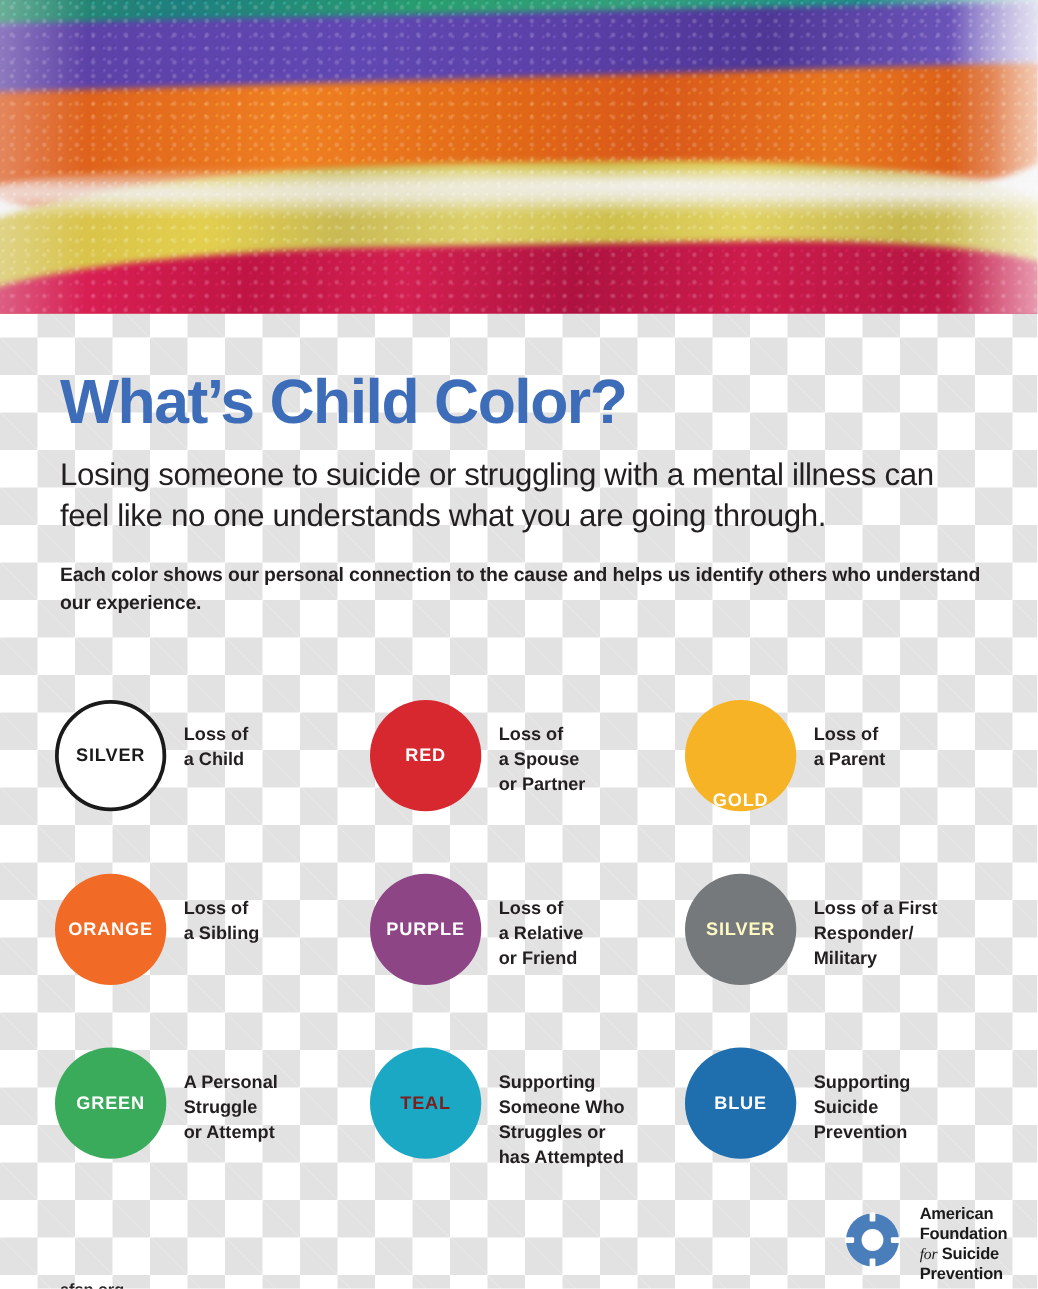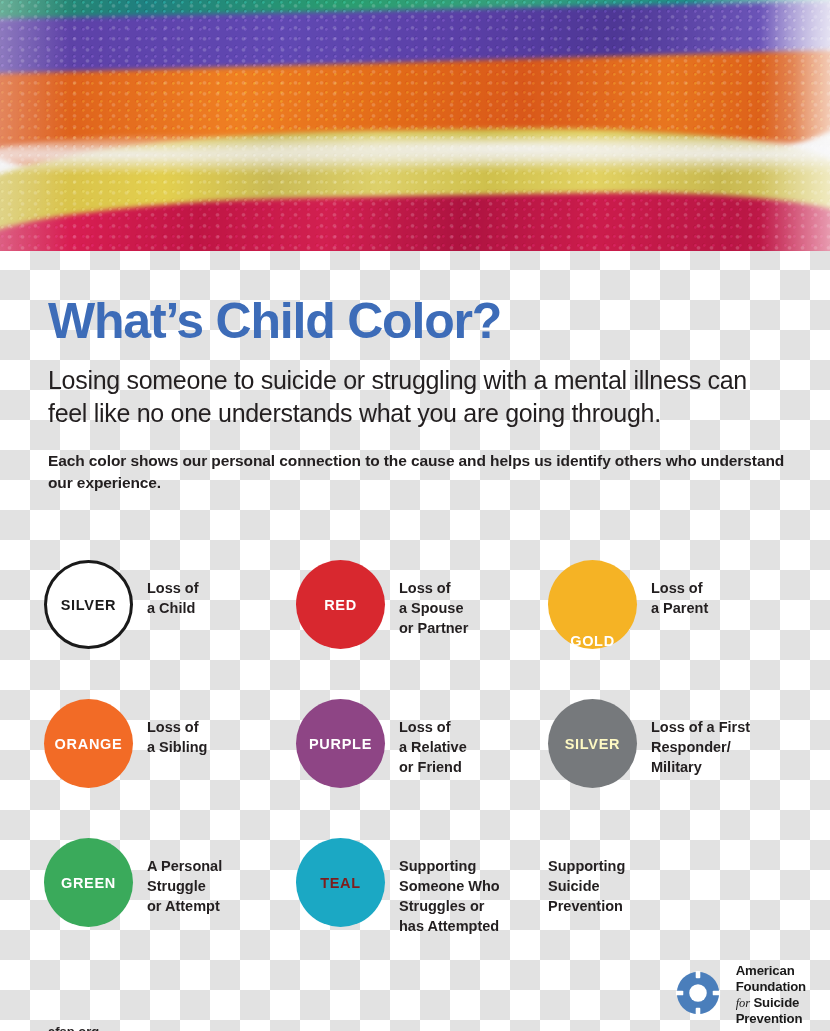--- a/index.html
+++ b/index.html
@@ -303,20 +303,23 @@
     </div>
 
     <div class="cell">
       <div class="dot" style="background: rgb(27, 168, 196);">
         <span class="dot-label" style="color: #7f1d1d;">TEAL</span>
       </div>
       <div class="meaning">Supporting<br>Someone Who<br>Struggles or<br>has Attempted</div>
     </div>
 
     <div class="cell">
+      <div class="dot" style="background: rgb(31, 111, 175);">
+        <span class="dot-label" style="color: rgb(255, 255, 255);">BLUE</span>
+      </div>
       <div class="meaning">Supporting<br>Suicide<br>Prevention</div>
     </div>
 
   </div>
 
   <div class="url">afsp.org</div>
 
   <div class="logo">
     <span class="logo-mark">
       <svg width="46" height="46" viewBox="0 0 100 100" aria-hidden="true">

